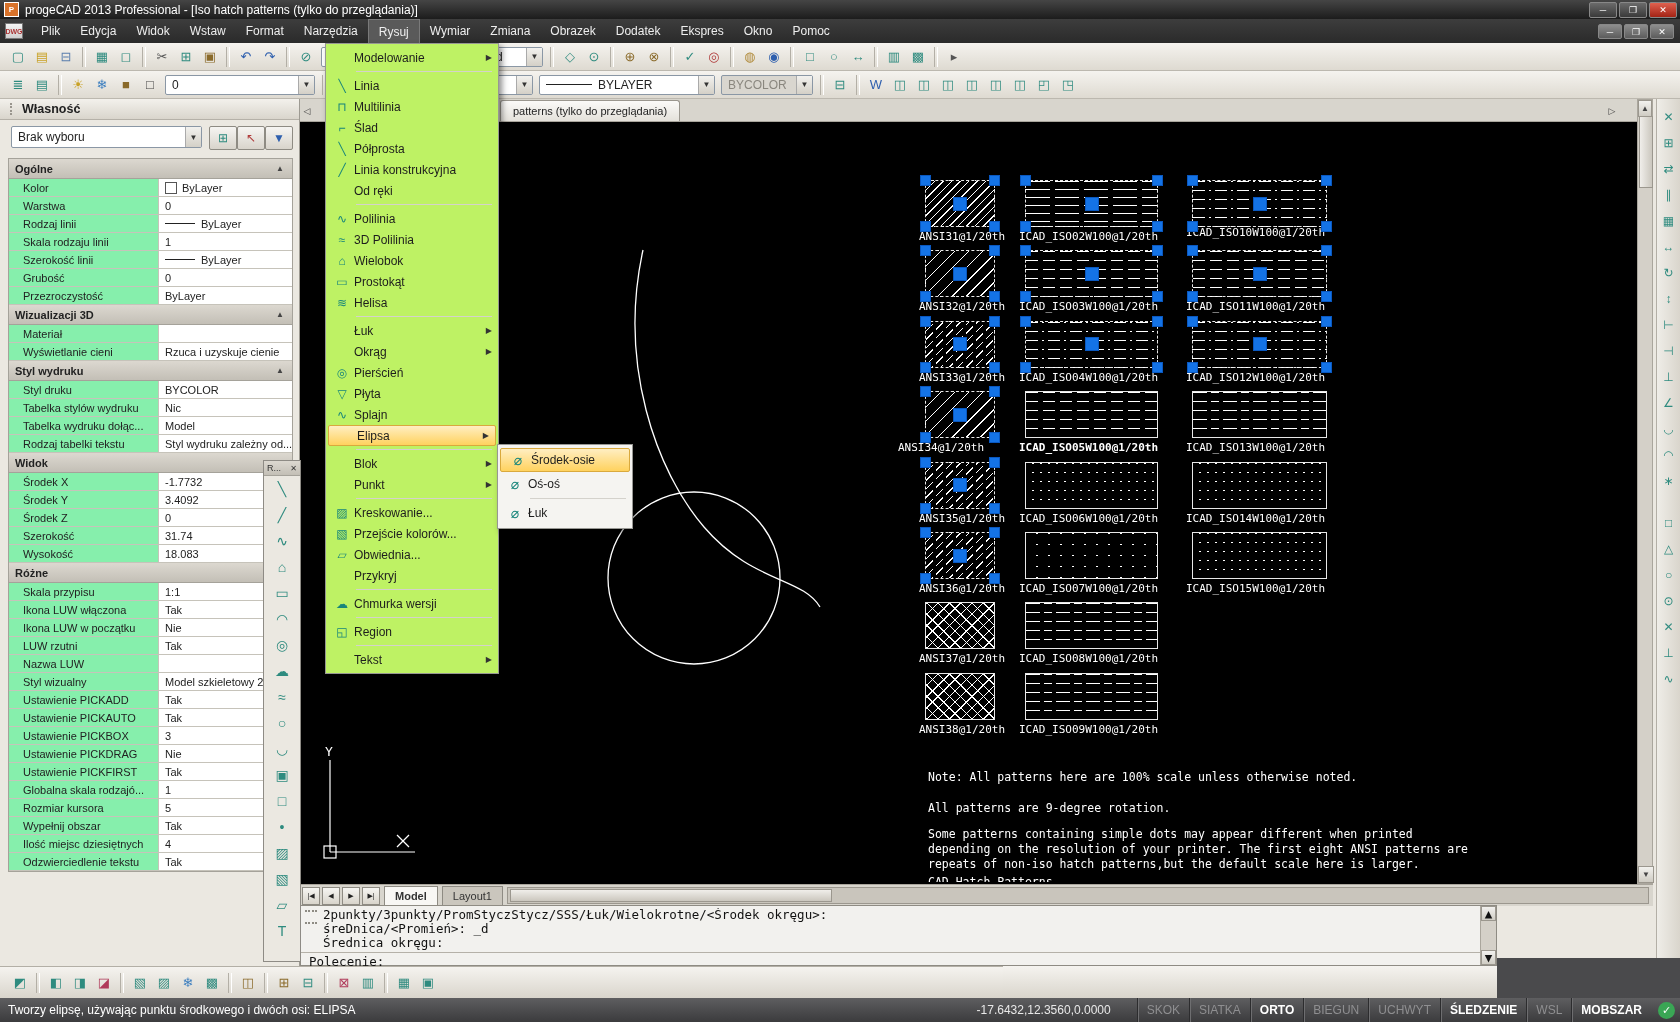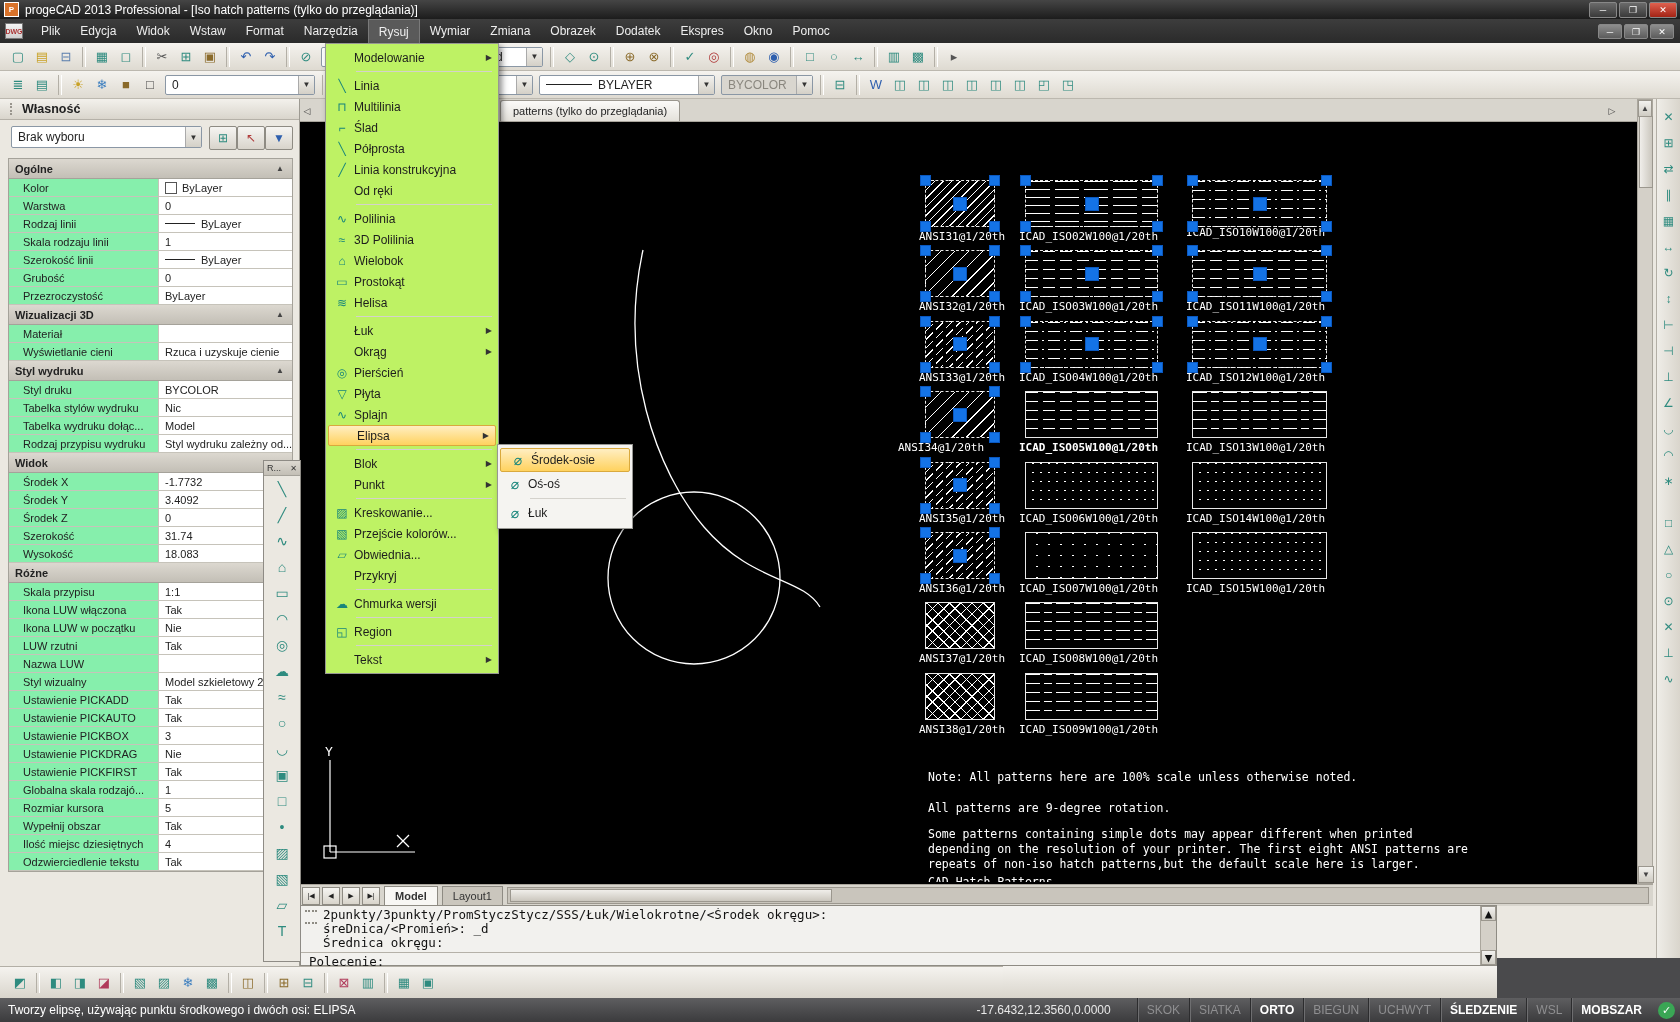--- a/index.html
+++ b/index.html
@@ -389,21 +389,21 @@
             <span>Nic</span>
           </div>
         </div>
         <div class="prow">
           <div class="plabel">Tabelka wydruku dołąc...</div>
           <div class="pvalue">
             <span>Model</span>
           </div>
         </div>
         <div class="prow">
-          <div class="plabel">Rodzaj przypisu wydruku</div>
+          <div class="plabel">Rodzaj tabelki tekstu</div>
           <div class="pvalue">
             <span>Styl wydruku zależny od...</span>
           </div>
         </div>
         <div class="sec-hdr">
           <span>Widok</span>
           <span class="arr">▲</span>
         </div>
         <div class="prow">
           <div class="plabel">Środek X</div>

